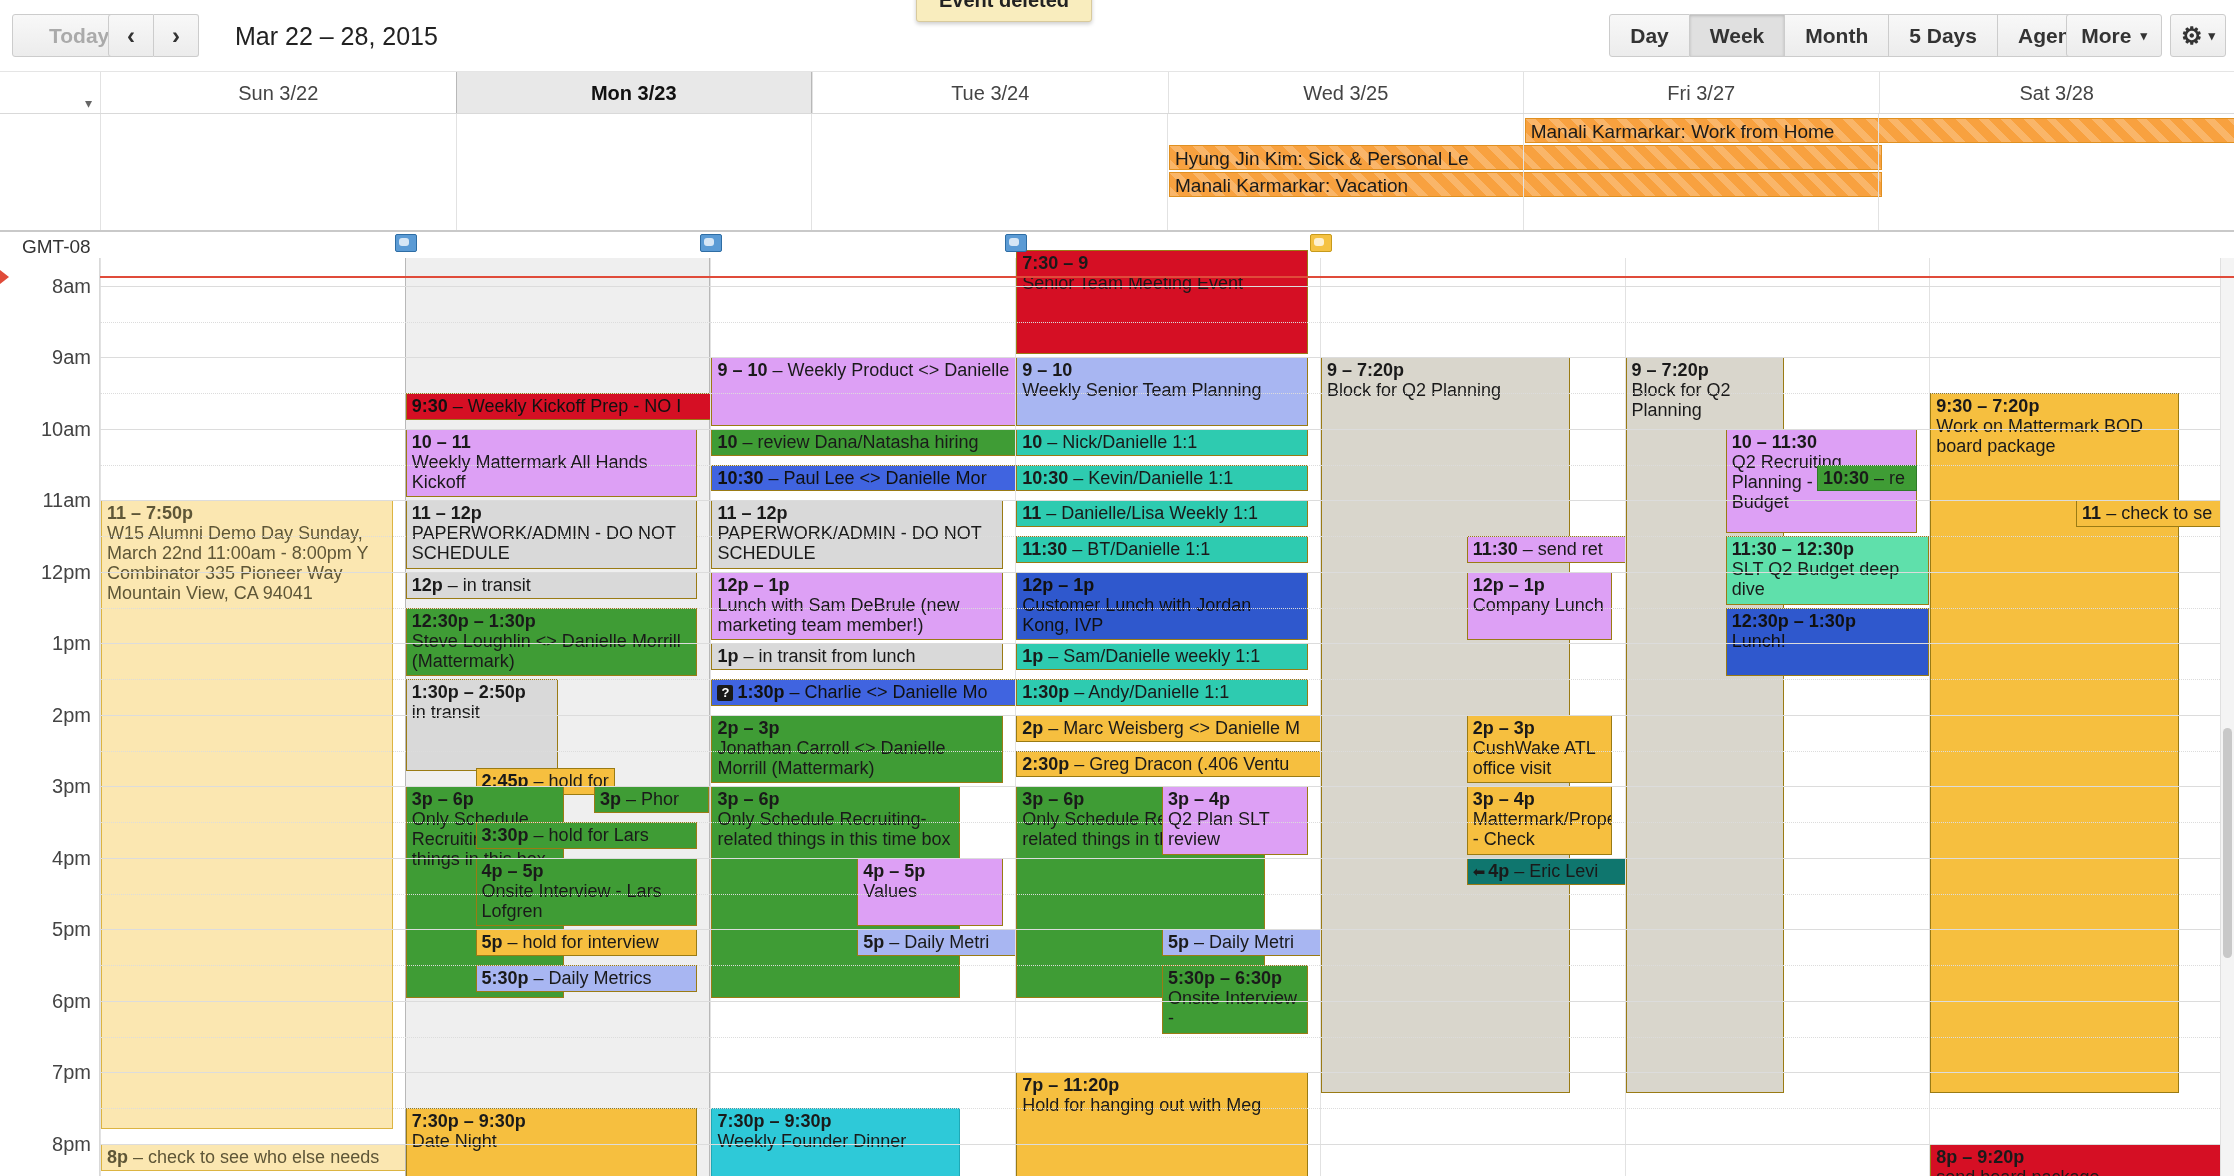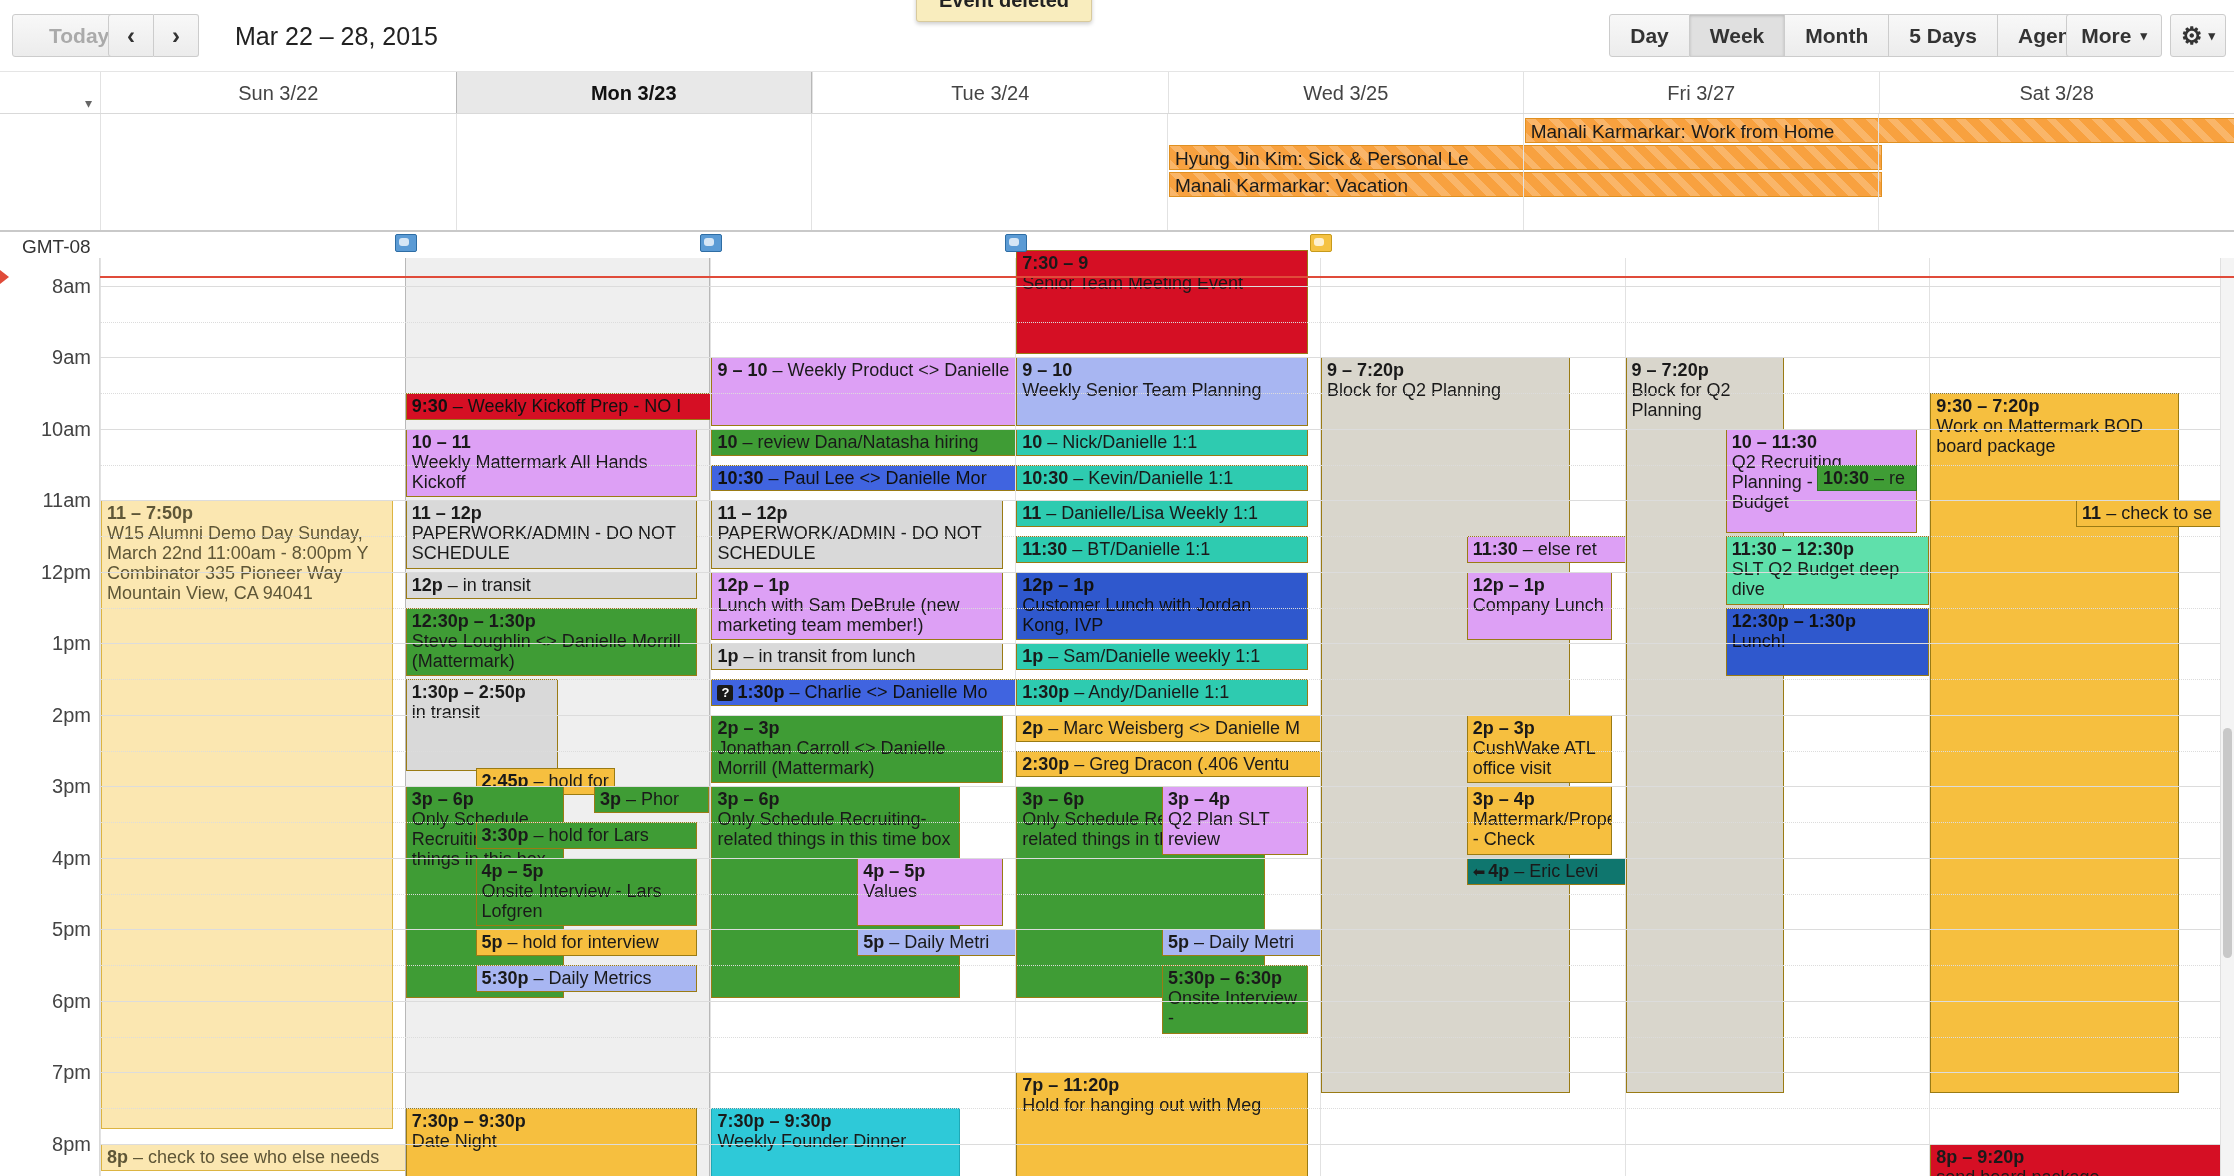--- a/index.html
+++ b/index.html
@@ -392,21 +392,21 @@
           <div class="ev inline" style="top: 492.5px; height: 26.7917px; left: 0%; width: 102%; background: rgb(246, 191, 63); border-color: rgb(154, 123, 20); color: rgb(26, 26, 26);"><b>2:30p</b><span> – Greg Dracon (.406 Ventu</span></div>
           <div class="ev" style="top: 528.25px; height: 211.5px; left: 0%; width: 82%; background: rgb(63, 156, 53); border-color: rgb(154, 123, 20); color: rgb(26, 26, 26);"><b>3p – 6p</b><span class="ttl">Only Schedule Recruiting-related things in this time box</span></div>
           <div class="ev" style="top: 528.25px; height: 68.5px; left: 48%; width: 48%; background: rgb(221, 160, 245); border-color: rgb(154, 123, 20); color: rgb(26, 26, 26);"><b>3p – 4p</b><span class="ttl">Q2 Plan SLT review</span></div>
           <div class="ev inline" style="top: 671.25px; height: 26.7917px; left: 48%; width: 54%; background: rgb(168, 182, 242); border-color: rgb(154, 123, 20); color: rgb(26, 26, 26);"><b>5p</b><span> – Daily Metri</span></div>
           <div class="ev" style="top: 707px; height: 68.5px; left: 48%; width: 48%; background: rgb(63, 156, 53); border-color: rgb(154, 123, 20); color: rgb(26, 26, 26);"><b>5:30p – 6:30p</b><span class="ttl">Onsite Interview -</span></div>
           <div class="ev" style="top: 814.25px; height: 306.833px; left: 0%; width: 96%; background: rgb(246, 191, 63); border-color: rgb(154, 123, 20); color: rgb(26, 26, 26);"><b>7p – 11:20p</b><span class="ttl">Hold for hanging out with Meg</span></div>
         </div>
         <div class="daycol">
           <div class="wicon sun" style="left: -11px; top: -24px;"></div>
           <div class="ev" style="top: 99.25px; height: 735.833px; left: 0%; width: 82%; background: rgb(217, 214, 204); border-color: rgb(154, 123, 20); color: rgb(26, 26, 26);"><b>9 – 7:20p</b><span class="ttl">Block for Q2 Planning</span></div>
-          <div class="ev inline" style="top: 278px; height: 26.7917px; left: 48%; width: 54%; background: rgb(221, 160, 245); border-color: rgb(154, 123, 20); color: rgb(26, 26, 26);"><b>11:30</b><span> – else ret</span></div>
+          <div class="ev inline" style="top: 278px; height: 26.7917px; left: 48%; width: 54%; background: rgb(221, 160, 245); border-color: rgb(154, 123, 20); color: rgb(26, 26, 26);"><b>11:30</b><span> – send ret</span></div>
           <div class="ev" style="top: 313.75px; height: 68.5px; left: 48%; width: 48%; background: rgb(221, 160, 245); border-color: rgb(154, 123, 20); color: rgb(26, 26, 26);"><b>12p – 1p</b><span class="ttl">Company Lunch</span></div>
           <div class="ev" style="top: 456.75px; height: 68.5px; left: 48%; width: 48%; background: rgb(246, 191, 63); border-color: rgb(154, 123, 20); color: rgb(26, 26, 26);"><b>2p – 3p</b><span class="ttl">CushWake ATL office visit</span></div>
           <div class="ev" style="top: 528.25px; height: 68.5px; left: 48%; width: 48%; background: rgb(246, 191, 63); border-color: rgb(154, 123, 20); color: rgb(26, 26, 26);"><b>3p – 4p</b><span class="ttl">Mattermark/Propeller - Check</span></div>
           <div class="ev inline" style="top: 599.75px; height: 26.7917px; left: 48%; width: 54%; background: #0f766e; border-color: rgb(154, 123, 20); color: rgb(26, 26, 26);"><span class="ico">⬅</span><b>4p</b><span> – Eric Levi</span></div>
         </div>
         <div class="daycol">
           <div class="ev" style="top: 99.25px; height: 735.833px; left: 0%; width: 52%; background: rgb(217, 214, 204); border-color: rgb(154, 123, 20); color: rgb(26, 26, 26);"><b>9 – 7:20p</b><span class="ttl">Block for Q2 Planning</span></div>
           <div class="ev" style="top: 170.75px; height: 104.25px; left: 33%; width: 63%; background: rgb(221, 160, 245); border-color: rgb(154, 123, 20); color: rgb(26, 26, 26);"><b>10 – 11:30</b><span class="ttl">Q2 Recruiting Planning - Finalize the Budget</span></div>
           <div class="ev inline" style="top: 206.5px; height: 26.7917px; left: 63%; width: 33%; background: rgb(63, 156, 53); border-color: rgb(47, 122, 40); color: rgb(26, 26, 26);"><b>10:30</b><span> – re</span></div>
           <div class="ev" style="top: 278px; height: 68.5px; left: 33%; width: 67%; background: rgb(95, 224, 171); border-color: rgb(154, 123, 20); color: rgb(26, 26, 26);"><b>11:30 – 12:30p</b><span class="ttl">SLT Q2 Budget deep dive</span></div>

